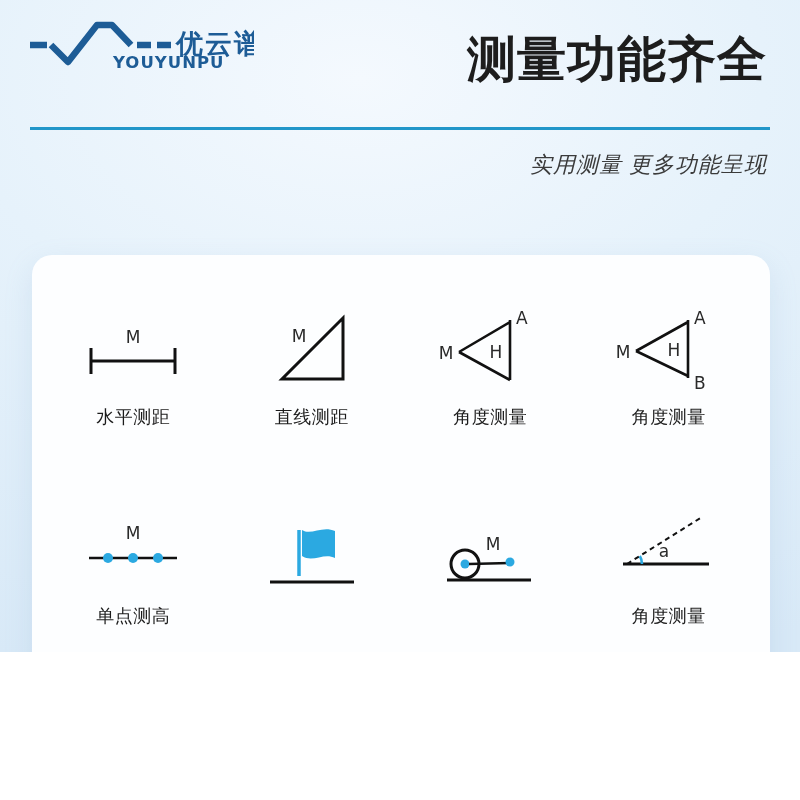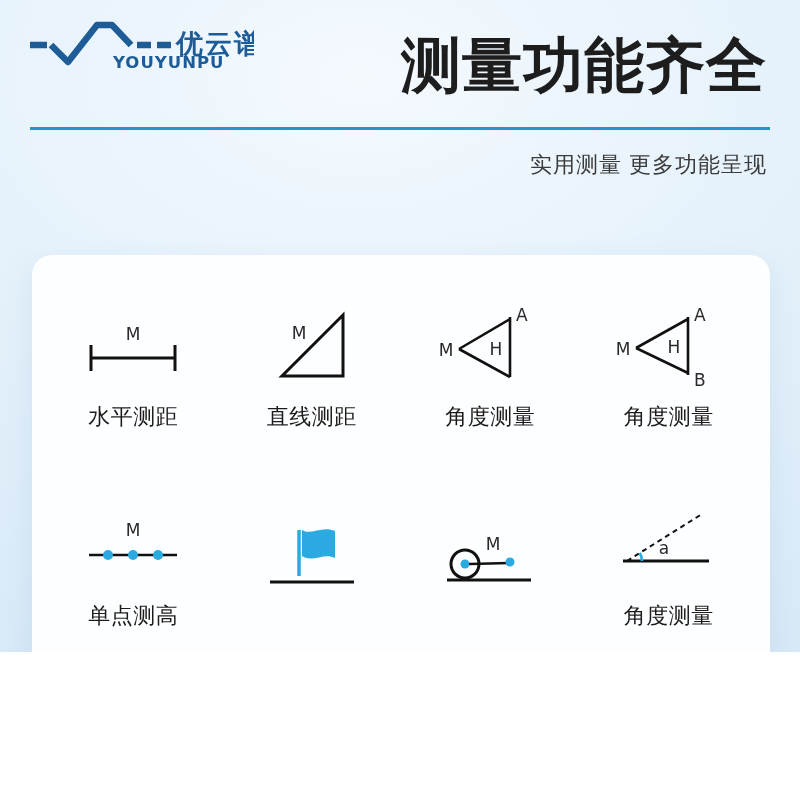--- a/index.html
+++ b/index.html
@@ -9,49 +9,49 @@
     -webkit-font-smoothing:antialiased;
   }
   .page{
     position:relative;width:800px;height:652px;overflow:hidden;
     background:radial-gradient(120% 95% at 45% 12%, #f4f9fe 0%, #e6f2fb 42%, #d8e9f7 100%);
   }
   
   .logo{position:absolute;left:28px;top:16px;width:226px;height:54px;}
   .title{
     position:absolute;top:33px;right:33px;
-    font-size:60px;font-weight:800;color:#1d1d1d;
+    font-size:49px;font-weight:800;color:#1d1d1d;
     letter-spacing:1px;white-space:nowrap;line-height:1.1;
   }
   .accent-line{
     position:absolute;left:30px;top:127px;width:740px;height:3px;
     background:#2196c9;
   }
   .subtitle{
     position:absolute;top:150px;right:33px;
-    font-size:22px;color:#3b3b3b;letter-spacing:1px;white-space:nowrap;
+    font-size:22px;color:#3b3b3b;letter-spacing:1px;white-space:nowrap;font-style:italic;
   }
   
   .card{
     position:absolute;left:32px;top:255px;width:738px;height:428px;
     background:#fdfeff;border-radius:20px;
     box-shadow:0 10px 28px rgba(125,165,205,0.18);
   }
   .grid{
     display:grid;height:100%;box-sizing:border-box;
     grid-template-columns:repeat(4,1fr);
     grid-template-rows:1fr 1fr;
     padding:10px 12px 20px;
   }
   .cell{
     display:flex;flex-direction:column;align-items:center;justify-content:center;
     gap:12px;
   }
   .icon-box{width:120px;height:92px;display:flex;align-items:center;justify-content:center;}
-  .feature-label{font-size:22px;color:#1b1b1b;letter-spacing:0.5px;white-space:nowrap;}
+  .feature-label{font-size:18px;color:#1b1b1b;letter-spacing:0.5px;white-space:nowrap;}
   svg text{font-family:"DejaVu Sans","Liberation Sans",sans-serif;}
   .glyph{font-size:17px;fill:#2a2a2a;}
 </style>
 </head>
 <body>
 
 <div class="page">
 
   <svg class="logo" viewBox="0 0 226 54" aria-hidden="true">
     <g stroke="#1d5c96" stroke-width="6.5" fill="none">

